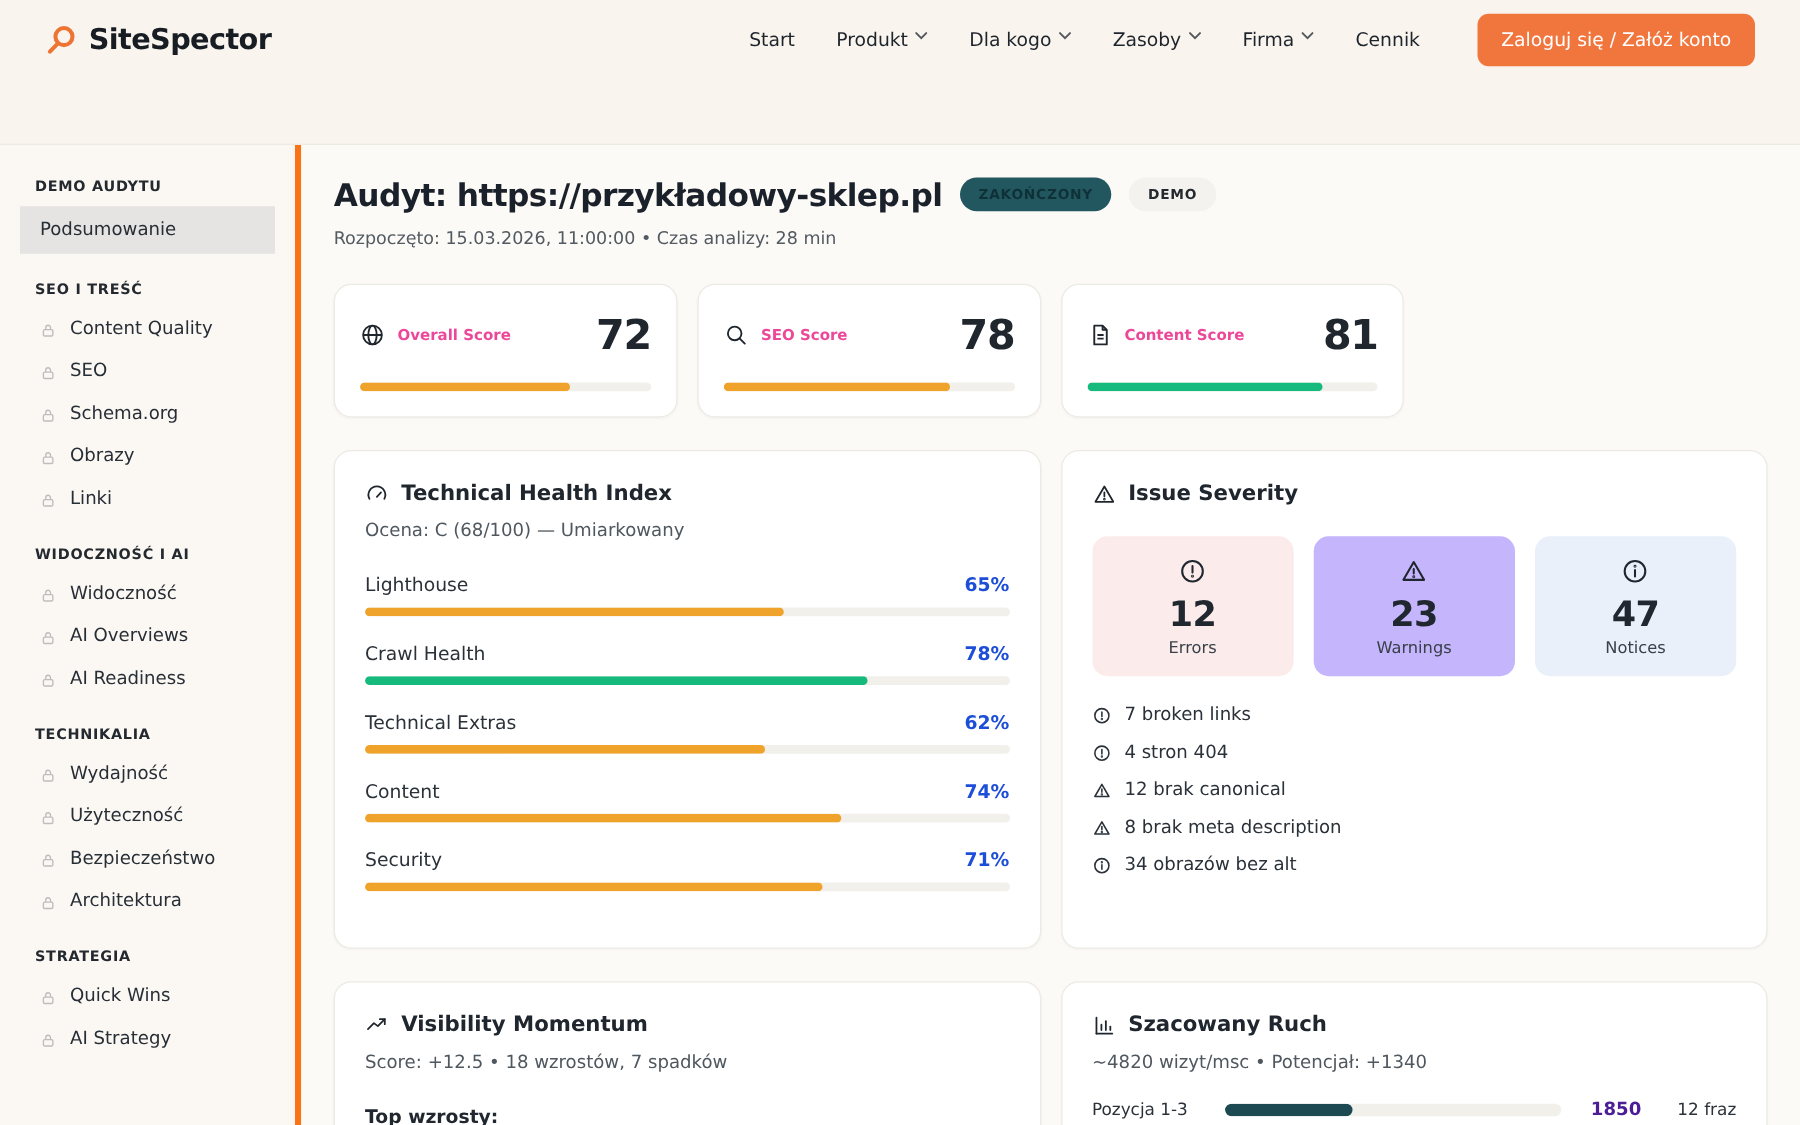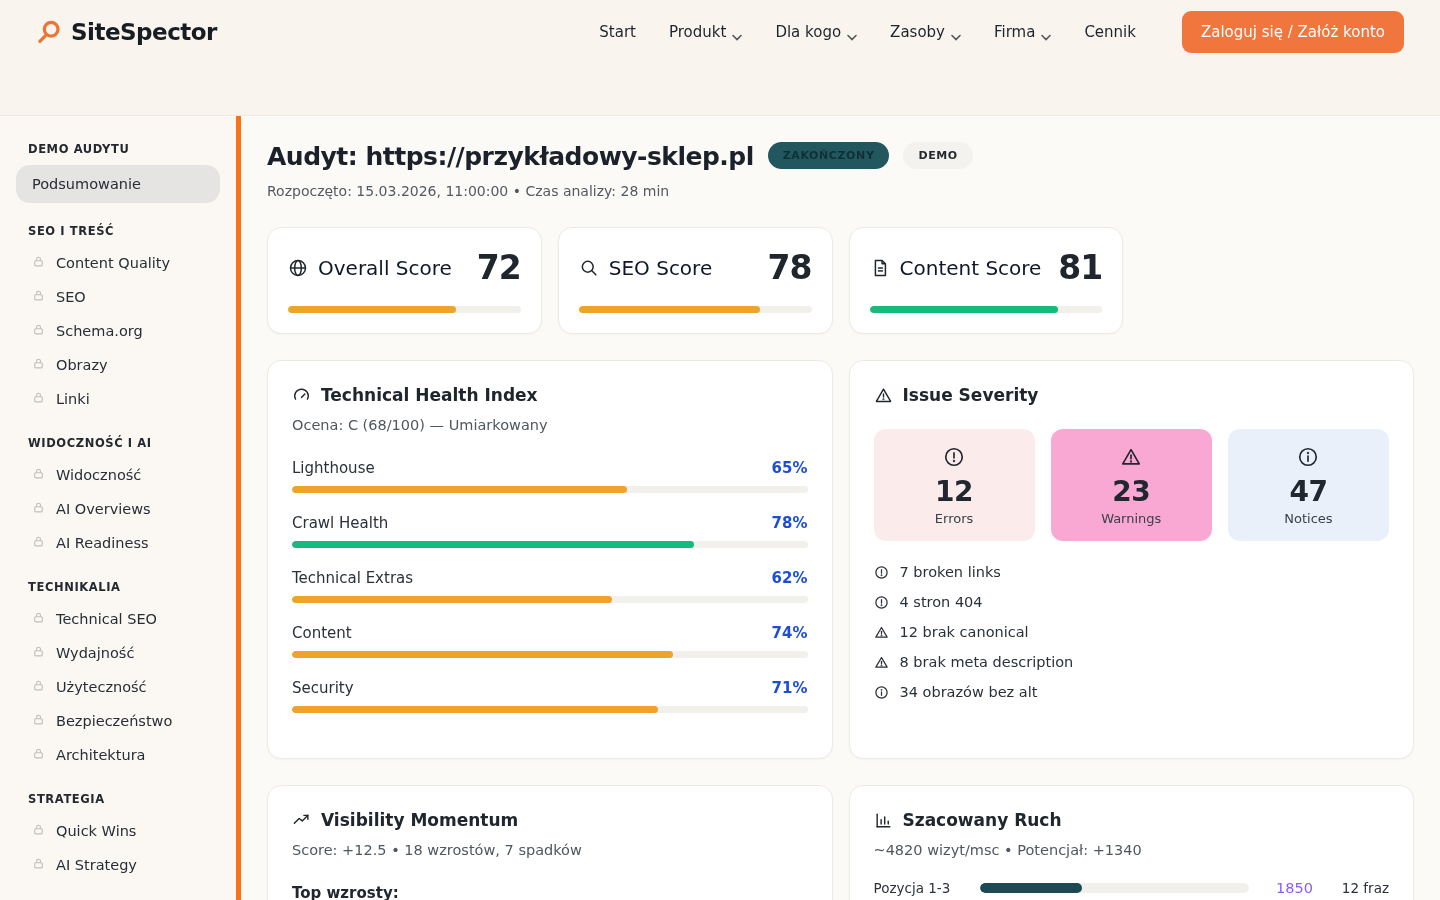--- a/index.html
+++ b/index.html
@@ -8,51 +8,51 @@
     font-family:"DejaVu Sans","Liberation Sans",sans-serif;
     background:#f9f4ee; color:#20262e;
   }
   svg { display:block; }
 
   
   .header { height:64px; display:flex; align-items:center; padding:0 36px; }
   .brand { display:flex; align-items:center; gap:9px; cursor:pointer; }
   .brand-name { font-size:23px; font-weight:700; letter-spacing:-0.5px; color:#181d24; }
   .nav { margin-left:auto; display:flex; align-items:center; gap:33px; }
-  .nav-item { display:flex; align-items:flex-end; gap:6px; font-size:15px; font-weight:500; color:#1e242c; cursor:pointer; }
+  .nav-item { display:flex; align-items:flex-start; gap:6px; font-size:15px; font-weight:500; color:#1e242c; cursor:pointer; }
   .nav-item .chev { margin-top:2px; opacity:.75; }
   .cta-btn { margin-left:13px; background:#f1763e; color:#fff; border:none; cursor:pointer;
     font-family:inherit; font-size:15px; font-weight:500; padding:12px 19px; border-radius:9px; }
 
   
   .dashboard { margin-top:51px; height:785px; display:flex; border-top:1px solid #eee9e1; }
   .sidebar { width:241px; flex:0 0 241px; background:#fbf8f4; border-right:5px solid #f97316; padding:14px 16px 0; overflow:hidden; }
   .side-heading { font-size:11.5px; font-weight:700; letter-spacing:.6px; color:#23292f; margin:21px 12px 9px; text-transform:uppercase; }
   .side-heading:first-child { margin-top:12px; }
-  .side-item { display:flex; align-items:flex-start; gap:11px; padding:8px 16px; border-radius:14px;
+  .side-item { display:flex; align-items:flex-end; gap:11px; padding:8px 16px; border-radius:0;
     font-size:14.5px; color:#272e36; cursor:pointer; margin-bottom:2px; }
   .side-item.active { background:#e5e4e2; font-weight:500; padding:11px 16px; }
   .lock { flex:0 0 auto; }
 
   .main { flex:1; background:#fcfaf6; padding:26px 26px 0; overflow:hidden; }
 
   
   .title-row { display:flex; align-items:flex-start; gap:14px; }
   .page-title { font-size:25px; font-weight:700; letter-spacing:-0.5px; color:#1b212a; }
   .badge { font-size:11px; font-weight:700; letter-spacing:.6px; padding:7px 15px; border-radius:999px; }
   .badge-dark { background:#235760; color:#0e3138; }
   .badge-light { background:#f4f2ef; color:#23292f; }
   .subtitle { margin-top:12px; font-size:14px; color:#525a62; }
 
   
   .card { background:#fff; border:1px solid #edeae4; border-radius:14px; box-shadow:0 1px 2px rgba(40,40,40,.03); }
   .score-grid { margin-top:28px; display:grid; grid-template-columns:repeat(4,1fr); gap:16px; }
   .score-card { padding:20px; }
   .score-head { display:flex; align-items:center; gap:10px; }
-  .score-label { font-size:20px; font-weight:400; color:#0f172a; }
+  .score-label { font-size:12px; font-weight:700; color:#ec4899; }
   .score-value { margin-left:auto; font-size:33px; font-weight:700; letter-spacing:-1px; color:#20262e; }
   .track { margin-top:19px; height:7px; border-radius:99px; background:#f2f0ea; overflow:hidden; }
   .fill { height:100%; border-radius:99px; }
 
   .panel-grid { margin-top:26px; display:grid; grid-template-columns:1fr 1fr; gap:16px; align-items:stretch; }
   .panel { padding:24px; }
   .panel-title { display:flex; align-items:center; gap:10px; font-size:17px; font-weight:700; color:#20262e; }
   .panel-sub { margin-top:12px; font-size:14.5px; color:#4f575f; }
 
   
@@ -73,21 +73,21 @@
 
   
   .vis-top-label { margin-top:26px; font-size:15px; font-weight:700; color:#21272f; }
 
   
   .traffic-rows { margin-top:22px; }
   .traffic-row { display:grid; grid-template-columns:92px 1fr 50px 62px; gap:14px; align-items:center; margin-bottom:14px; }
   .traffic-label { font-size:13.5px; color:#2a3139; white-space:nowrap; }
   .traffic-track { height:10px; border-radius:99px; background:#f2f0ea; overflow:hidden; }
   .traffic-fill { height:100%; border-radius:99px; }
-  .traffic-visits { font-size:14.5px; font-weight:400; color:#8b5cf6; text-align:right; }
+  .traffic-visits { font-size:14.5px; font-weight:700; color:#4c1d95; text-align:right; }
   .traffic-phrases { font-size:13.5px; color:#2a3139; text-align:right; }
 </style>
 </head>
 <body>
 
 <div class="header">
   <div class="brand">
     <span>
       <svg width="26" height="26" viewBox="0 0 24 24" fill="none" stroke="#ee7434" stroke-width="3" stroke-linecap="round">
         <circle cx="14" cy="9.5" r="6.3"></circle>
@@ -224,29 +224,20 @@
     </div>
 
     <div class="side-heading">TECHNIKALIA</div>
     <div class="side-item">
       <span class="lock">
           <svg width="13" height="13" viewBox="0 0 24 24" fill="none" stroke="#bdbdbd" stroke-width="2">
             <rect x="5" y="10.5" width="14" height="9.5" rx="2"></rect>
             <path d="M8.5 10.5 V7.5 a3.5 3.5 0 0 1 7 0 V10.5"></path>
           </svg>
         </span>
-      <span>Technical SEO</span>
-    </div>
-    <div class="side-item">
-      <span class="lock">
-          <svg width="13" height="13" viewBox="0 0 24 24" fill="none" stroke="#bdbdbd" stroke-width="2">
-            <rect x="5" y="10.5" width="14" height="9.5" rx="2"></rect>
-            <path d="M8.5 10.5 V7.5 a3.5 3.5 0 0 1 7 0 V10.5"></path>
-          </svg>
-        </span>
       <span>Wydajność</span>
     </div>
     <div class="side-item">
       <span class="lock">
           <svg width="13" height="13" viewBox="0 0 24 24" fill="none" stroke="#bdbdbd" stroke-width="2">
             <rect x="5" y="10.5" width="14" height="9.5" rx="2"></rect>
             <path d="M8.5 10.5 V7.5 a3.5 3.5 0 0 1 7 0 V10.5"></path>
           </svg>
         </span>
       <span>Użyteczność</span>
@@ -428,21 +419,21 @@
             <span class="sev-icon">
                 <svg width="22" height="22" viewBox="0 0 24 24" fill="none" stroke="#20262e" stroke-width="1.8" stroke-linecap="round">
                   <circle cx="12" cy="12" r="9"></circle>
                   <line x1="12" y1="7.5" x2="12" y2="13"></line>
                   <circle cx="12" cy="16.3" r="0.4" fill="#20262e"></circle>
                 </svg>
               </span>
             <div class="sev-count">12</div>
             <div class="sev-label">Errors</div>
           </div>
-          <div class="sev-box" style="background: #f9a8d4;">
+          <div class="sev-box" style="background: #c4b5fd;">
             <span class="sev-icon">
                 <svg width="22" height="22" viewBox="0 0 24 24" fill="none" stroke="#20262e" stroke-width="1.8" stroke-linejoin="round" stroke-linecap="round">
                   <path d="M12 4 L21 19.5 H3 Z"></path>
                   <line x1="12" y1="10" x2="12" y2="14"></line>
                   <circle cx="12" cy="16.8" r="0.4" fill="#20262e"></circle>
                 </svg>
               </span>
             <div class="sev-count">23</div>
             <div class="sev-label">Warnings</div>
           </div>

